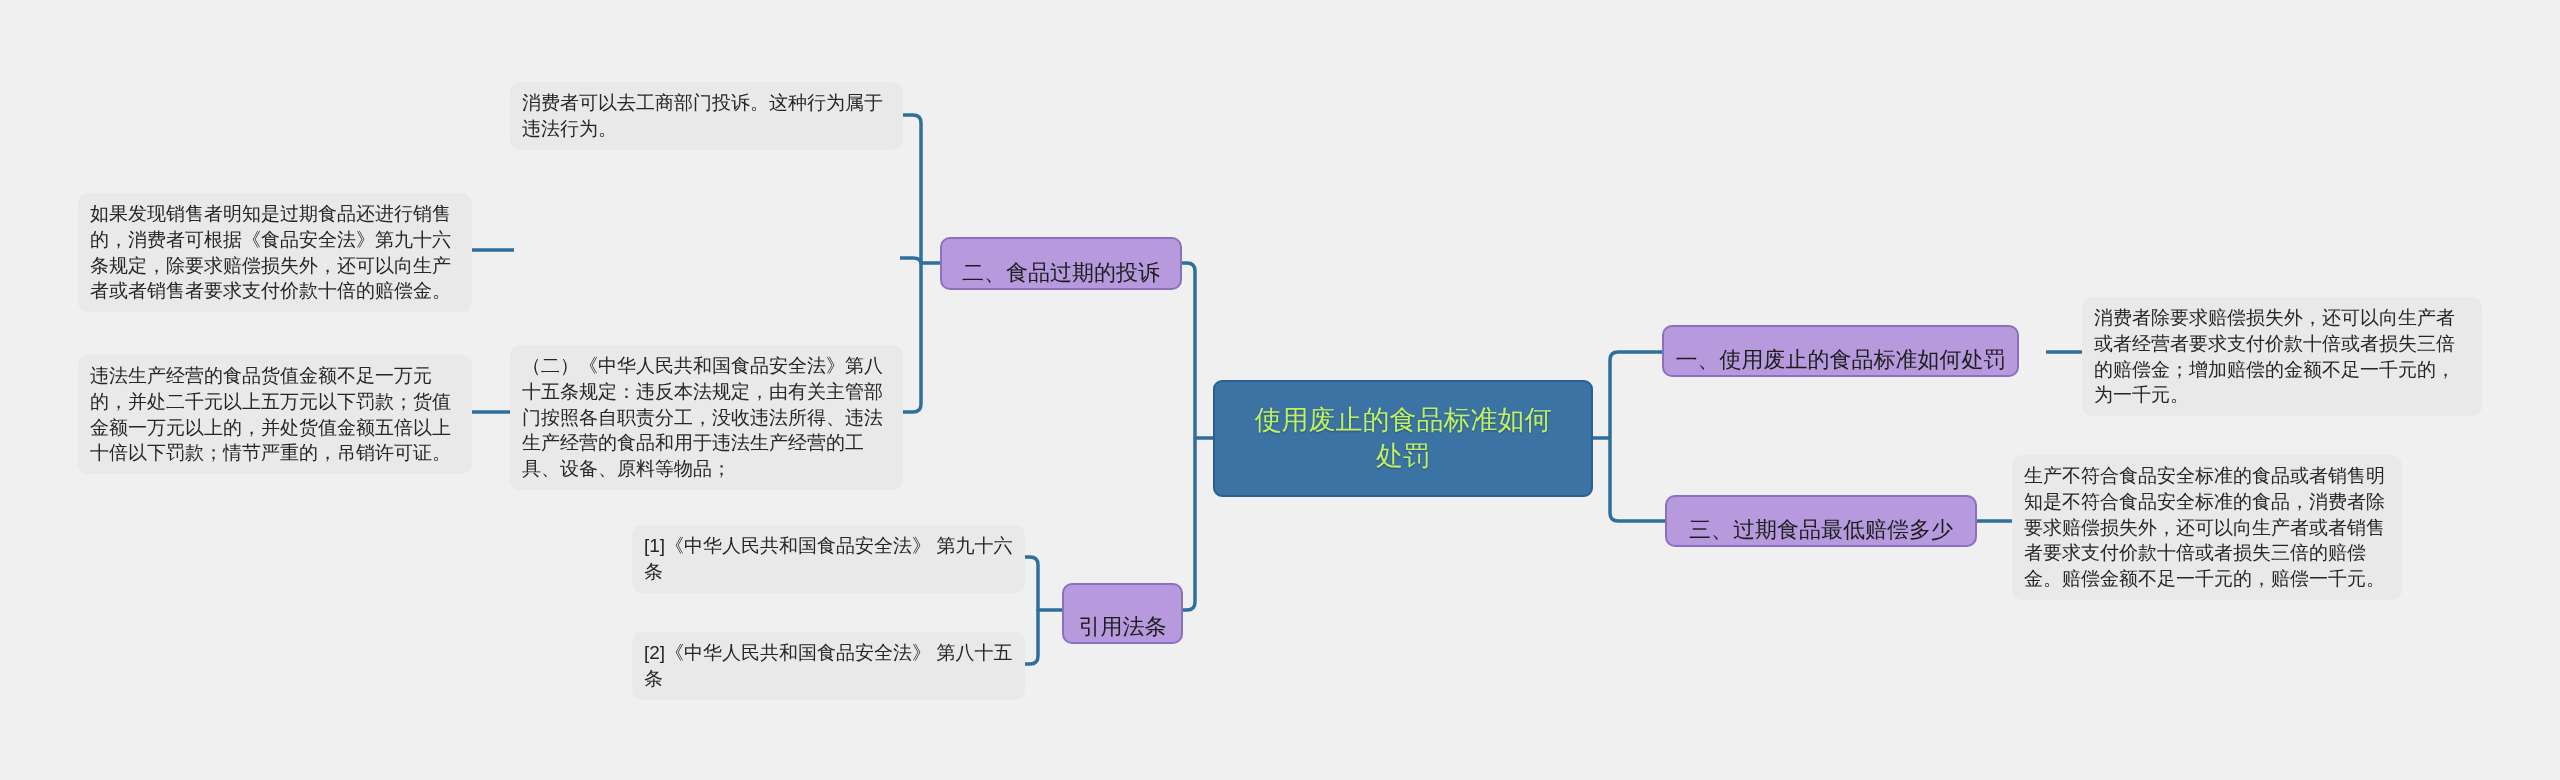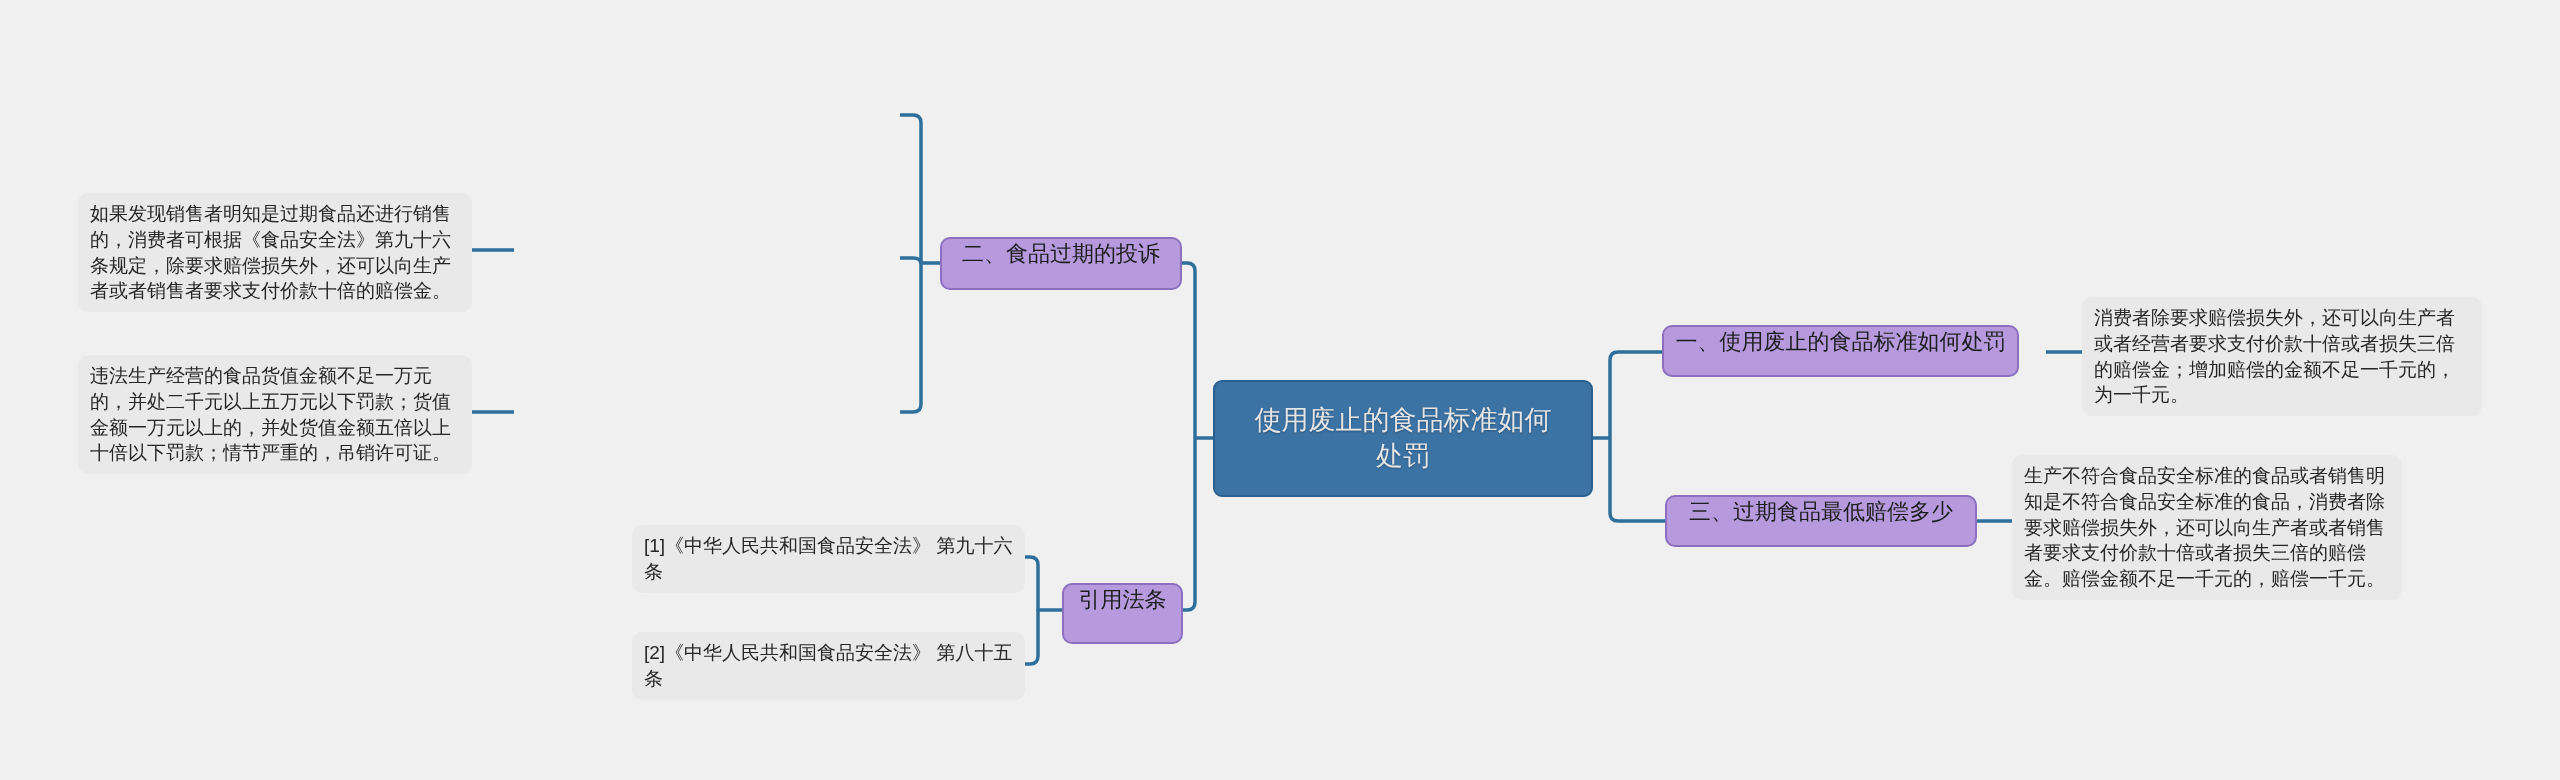--- a/index.html
+++ b/index.html
@@ -38,31 +38,31 @@
     letter-spacing:0;
   }
   .topic{
     position:absolute;
     background:#b69add;
     border:2px solid #8d6fc0;
     border-radius:10px;
     color:#1d1d1f;
     font-size:22px;
     display:flex;
-    align-items:flex-start;
+    align-items:flex-end;
     justify-content:center;
     box-sizing:border-box;
     white-space:nowrap;
   }
   .root{
     position:absolute;
     background:#3b73a5;
     border:2px solid #2a608f;
     border-radius:9px;
-    color:#e5e5e5;
+    color:#bef264;
     font-size:27px;
     line-height:1.32;
     display:flex;
     align-items:center;
     justify-content:center;
     text-align:center;
     box-sizing:border-box;
     text-shadow:0 1px 2px rgba(0,0,0,0.3);
   }
 </style>
@@ -109,24 +109,26 @@
   </div>
 
   <div class="topic" style="left:1665px;top:495px;width:312px;height:52px;">
     <span>三、过期食品最低赔偿多少</span>
   </div>
 
   <div class="topic" style="left:1062px;top:583px;width:121px;height:61px;">
     <span>引用法条</span>
   </div>
 
+  <div class="note" style="left:510px;top:82px;width:393px;min-height:64px;">消费者可以去工商部门投诉。这种行为属于违法行为。</div>
 
 
   <div class="note" style="left:78px;top:193px;width:394px;min-height:114px;">如果发现销售者明知是过期食品还进行销售的，消费者可根据《食品安全法》第九十六条规定，除要求赔偿损失外，还可以向生产者或者销售者要求支付价款十倍的赔偿金。</div>
 
+  <div class="note" style="left:510px;top:345px;width:393px;min-height:145px;">（二）《中华人民共和国食品安全法》第八十五条规定：违反本法规定，由有关主管部门按照各自职责分工，没收违法所得、违法生产经营的食品和用于违法生产经营的工具、设备、原料等物品；</div>
 
   <div class="note" style="left:78px;top:355px;width:394px;min-height:118px;">违法生产经营的食品货值金额不足一万元的，并处二千元以上五万元以下罚款；货值金额一万元以上的，并处货值金额五倍以上十倍以下罚款；情节严重的，吊销许可证。</div>
 
   <div class="note" style="left:2082px;top:297px;width:400px;min-height:112px;">消费者除要求赔偿损失外，还可以向生产者或者经营者要求支付价款十倍或者损失三倍的赔偿金；增加赔偿的金额不足一千元的，为一千元。</div>
 
   <div class="note" style="left:2012px;top:455px;width:390px;min-height:138px;">生产不符合食品安全标准的食品或者销售明知是不符合食品安全标准的食品，消费者除要求赔偿损失外，还可以向生产者或者销售者要求支付价款十倍或者损失三倍的赔偿金。赔偿金额不足一千元的，赔偿一千元。</div>
 
   <div class="note" style="left:632px;top:525px;width:393px;min-height:64px;">[1]《中华人民共和国食品安全法》 第九十六条</div>
 
   <div class="note" style="left:632px;top:632px;width:393px;min-height:64px;">[2]《中华人民共和国食品安全法》 第八十五条</div>

